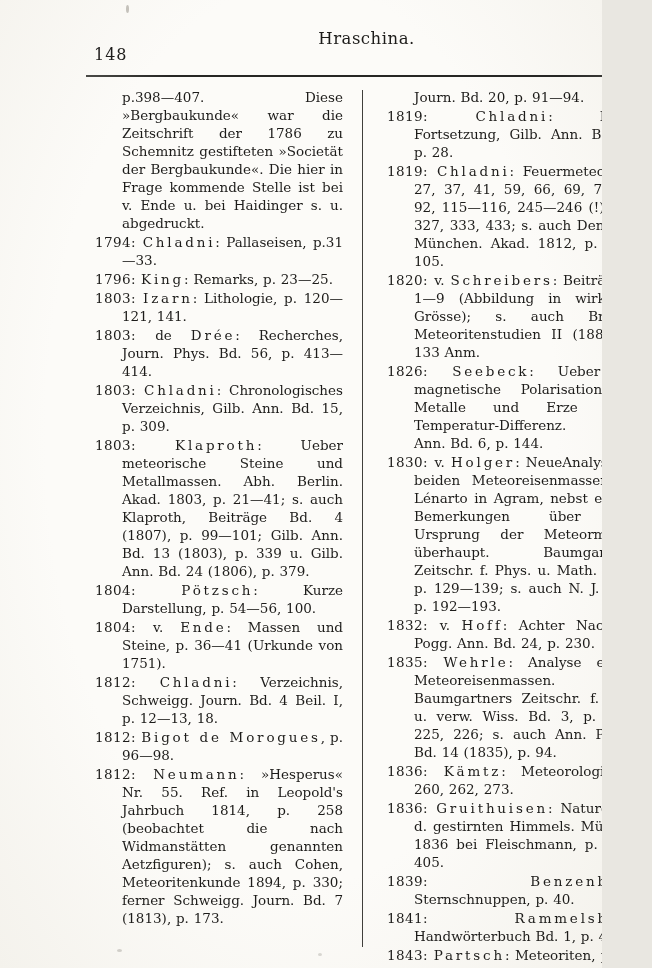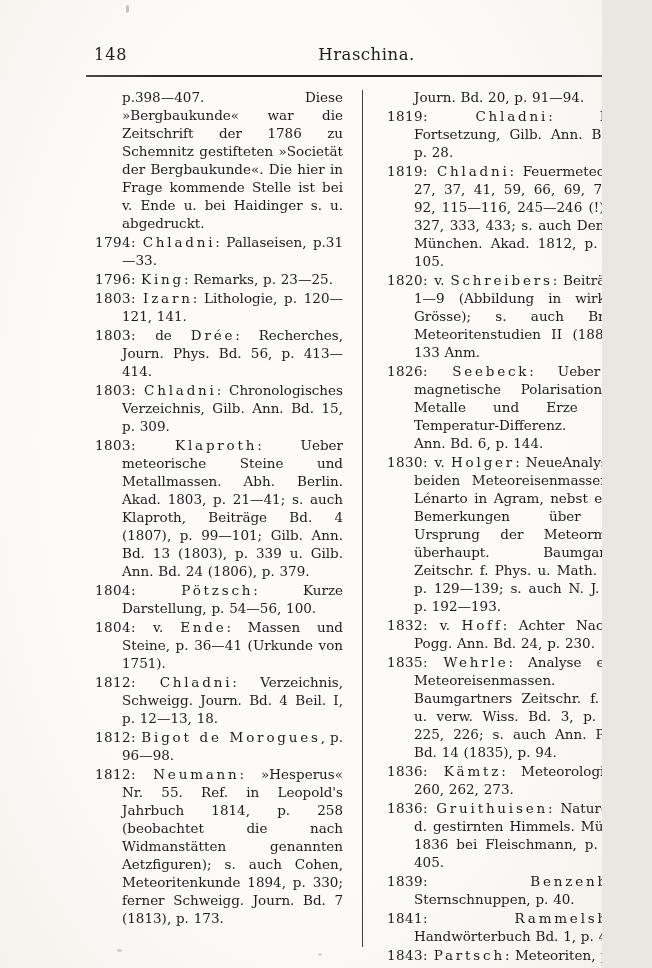--- a/index.html
+++ b/index.html
@@ -11,21 +11,21 @@
     background-image:radial-gradient(ellipse at 50% 45%, #fcfbf8 60%, #f4f2ec 100%);
     font-family:"DejaVu Serif", serif;
     color:#1d1c1a;
     overflow:hidden;
   }
   .page-number{
     position:absolute;left:94px;top:45px;
     font-size:16px;letter-spacing:1px;
   }
   .running-title{
-    position:absolute;left:88px;top:45px;width:557px;
+    position:absolute;left:88px;top:29px;width:557px;
     text-align:center;font-size:16.5px;letter-spacing:0.5px;
   }
   .header-rule{
     position:absolute;left:86px;top:75px;width:560px;height:2px;
     background:linear-gradient(to right,#4a4a46,#262624 15%,#262624 85%,#4a4a46);
   }
   .column-divider{
     position:absolute;left:362px;top:90px;width:1px;height:857px;
     background:#403f3b;
   }

